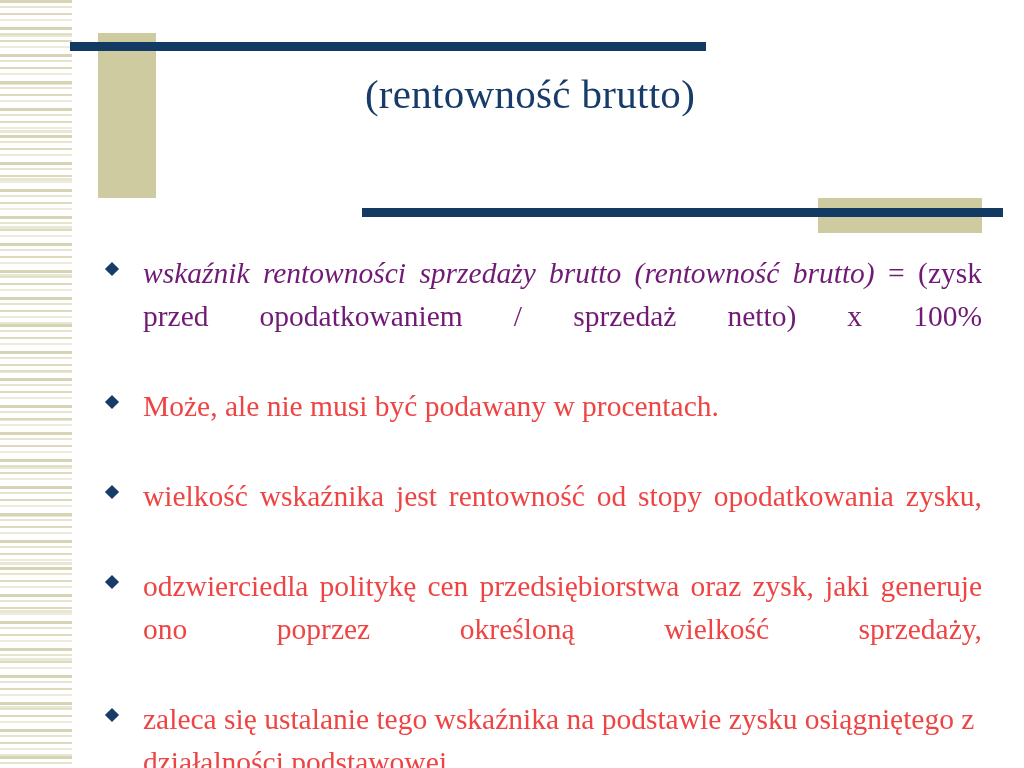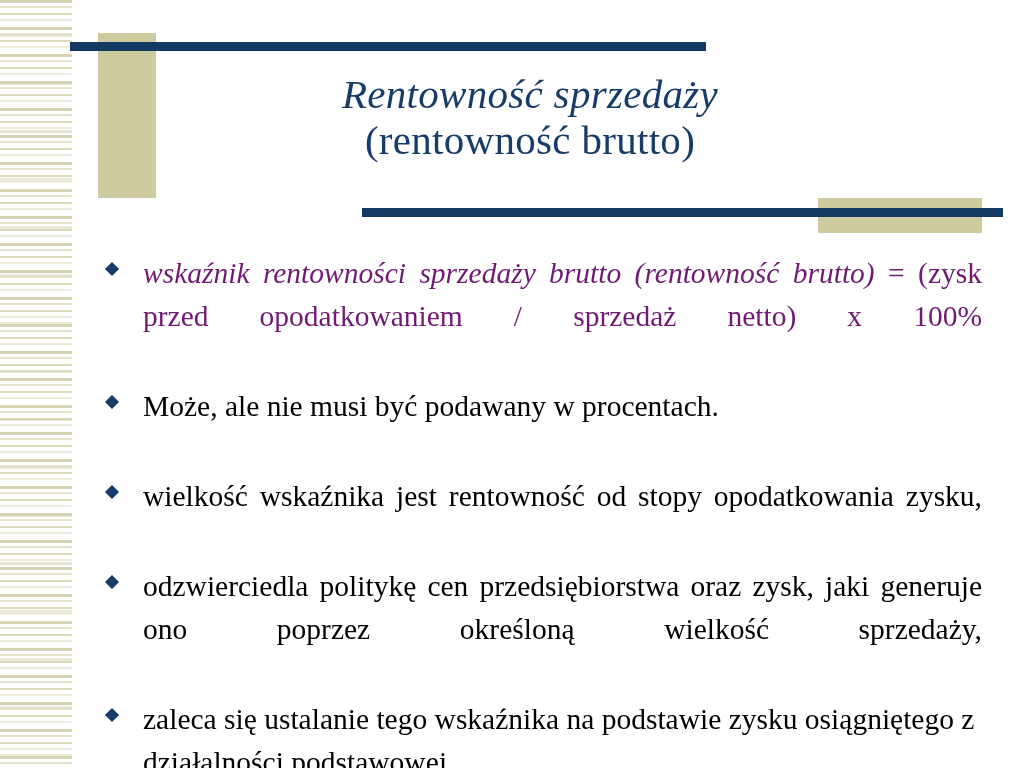--- a/index.html
+++ b/index.html
@@ -140,21 +140,21 @@
     top: 12px;
     width: 10px;
     height: 10px;
     background: #173C69;
     transform: rotate(45deg);
   }
   .bullet-text {
     display: block;
     font-size: 29.5px;
     line-height: 43px;
-    color: #000000;
+    color: #ef4444;
     text-align: justify;
     text-justify: inter-word;
     hyphens: none;
   }
   .bullet-text.last-ragged {
     text-align: left;
   }
   .bullet-text.maroon {
     color: #701a75;
   }
@@ -175,21 +175,20 @@
 
   <div class="stripe-band"></div>
 
   <div class="khaki-block-top"></div>
   <div class="navy-rule-top"></div>
 
   <div class="khaki-block-right"></div>
   <div class="navy-rule-bottom"></div>
 
   <div class="title-block">
-    <div class="title-line-1">Rentowność sprzedaży</div>
     <div class="title-line-2">(rentowność brutto)</div>
   </div>
 
   <div class="body-block">
 
     <div class="bullet-row">
       <span class="bullet-marker"></span>
       <span class="bullet-text maroon"><span class="em">wskaźnik rentowności sprzedaży brutto (rentowność brutto)</span><span> = (zysk przed opodatkowaniem / sprzedaż netto) x 100%</span></span>
     </div>
 

